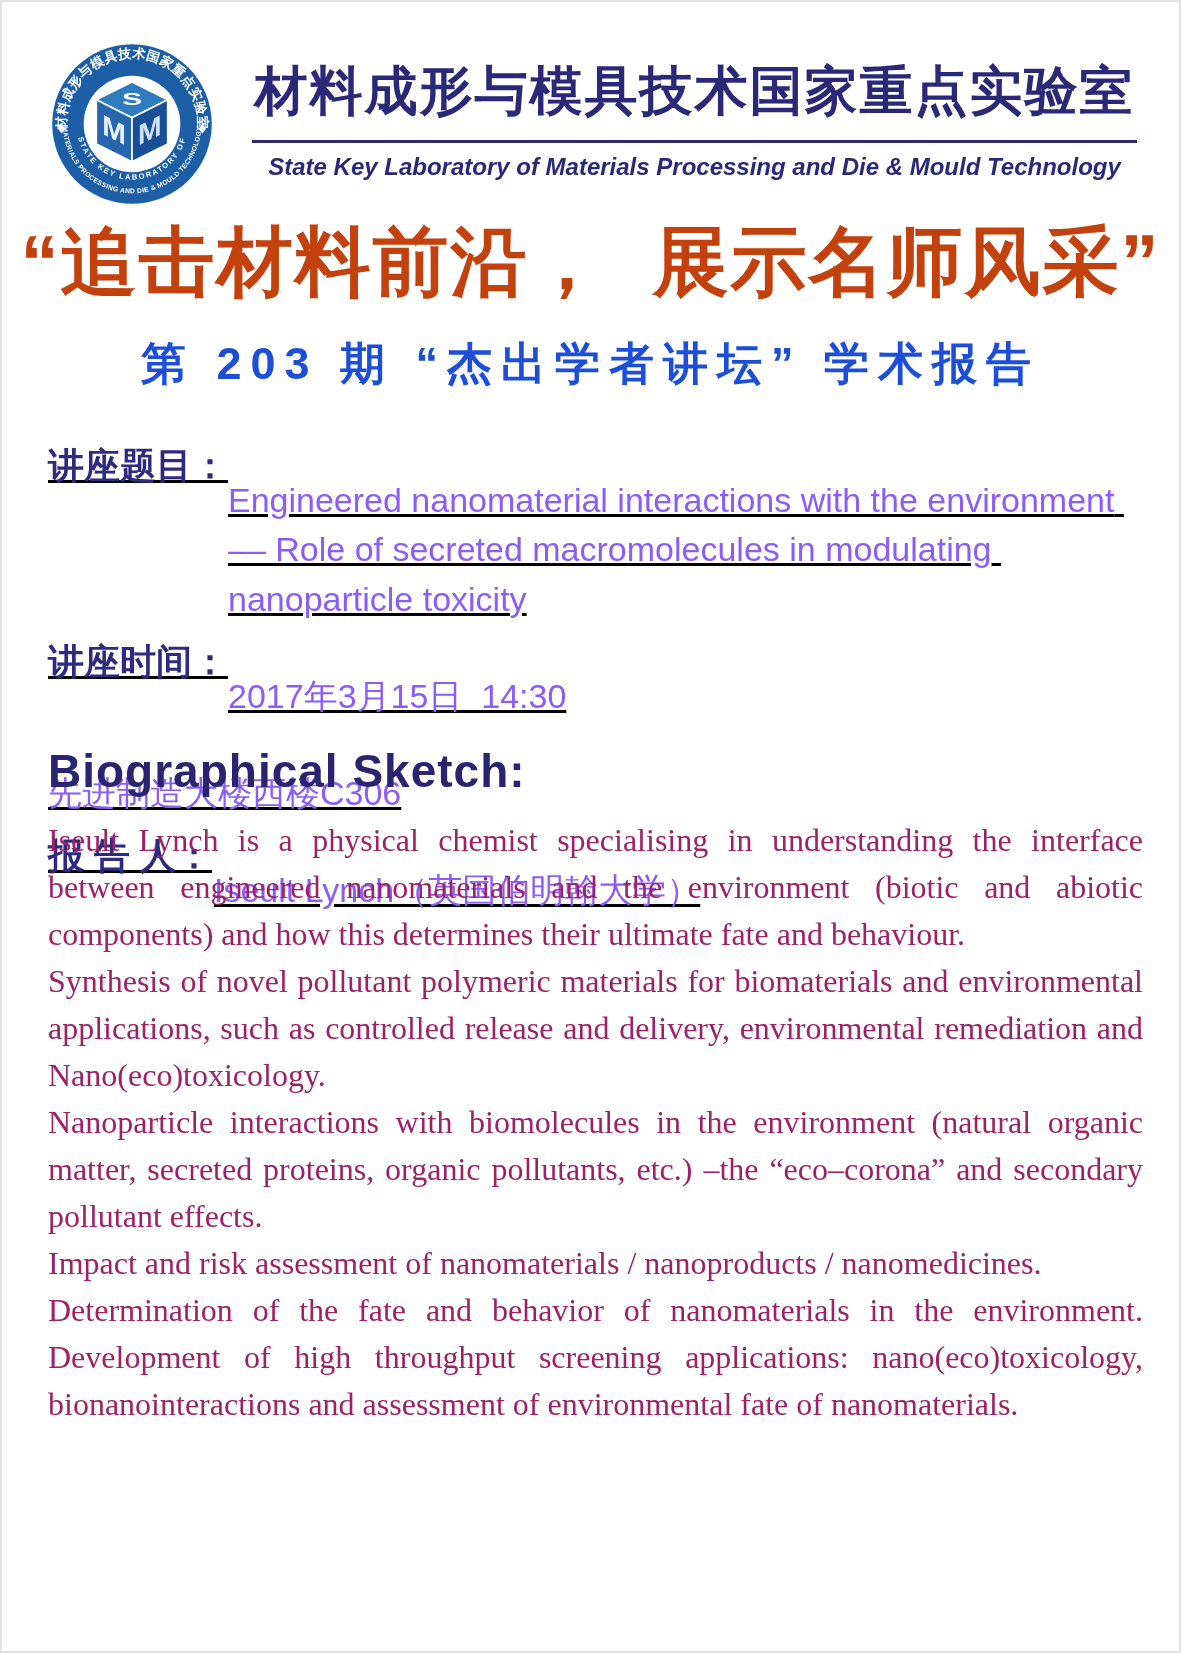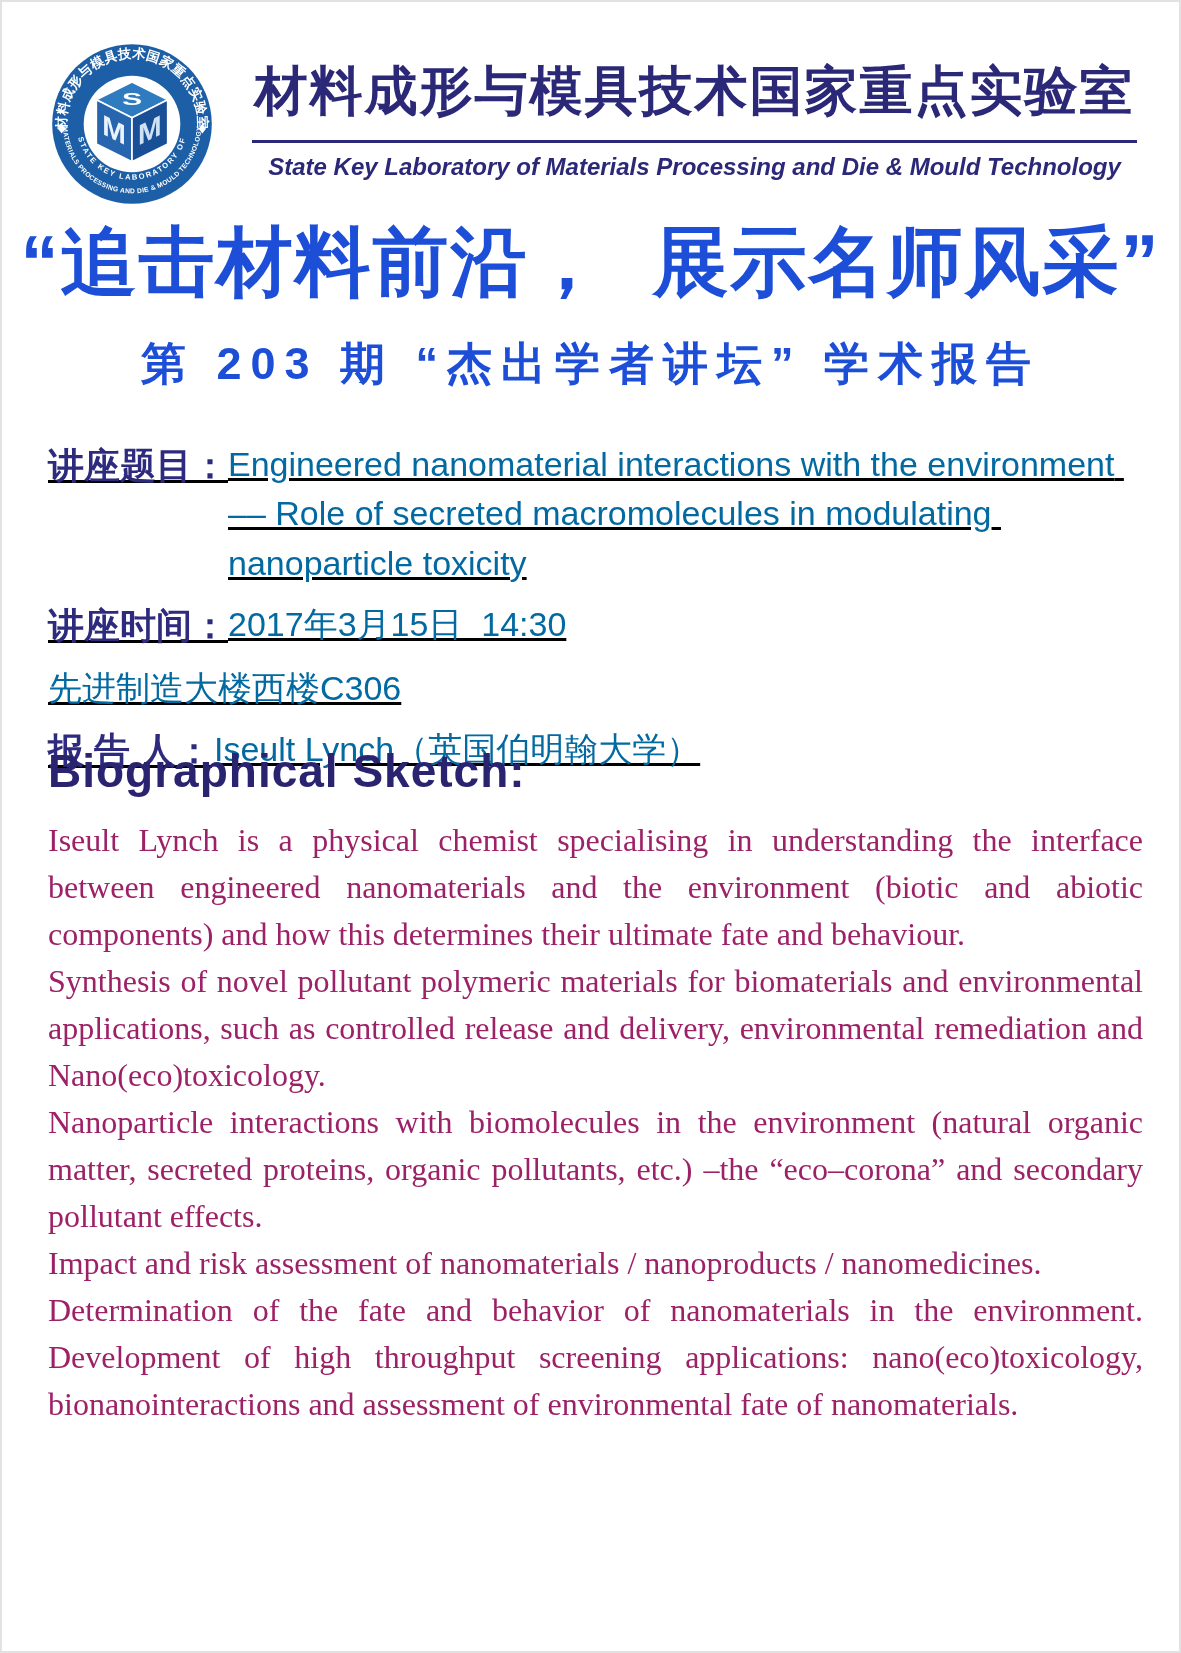--- a/index.html
+++ b/index.html
@@ -29,41 +29,41 @@
     margin:12px 0 10px 0;
   }
   .title-en {
     font-size:24px; font-weight:bold; color:#2b2878;
     text-align:center; white-space:nowrap;font-style:italic;
   }
   
   .slogan {
     position:absolute; top:210px; left:0; right:0;
     text-align:center;
-    font-size:76px; font-weight:bold; color:#1d4ed8;
+    font-size:76px; font-weight:bold; color:#c2410c;
     letter-spacing:2px; white-space:pre;
   }
   .series {
     position:absolute; top:332px; left:0; right:0;
     text-align:center;
     font-size:45px; font-weight:bold; color:#1d4ed8;
     letter-spacing:9px; white-space:pre;
   }
   
   .details { position:absolute; top:438px; left:46px; right:38px;text-decoration:underline; }
   .detail-row { display:flex; align-items:flex-start; margin-bottom:12px; }
   .detail-label {
     flex:0 0 166px;
     font-size:36px; font-weight:bold; color:#2e2b7e;
     line-height:1.45; white-space:pre;
   }
   .detail-value {
     flex:1;
-    font-size:34px; color:#0369a1; font-weight:500;
-    line-height:1.45; white-space:pre-wrap;
+    font-size:34px; color:#8b5cf6; font-weight:500;
+    line-height:1.45; white-space:pre-wrap;margin-top:36px;
   }
   
   .bio-heading {
     position:absolute; top:742px; left:46px;
     font-size:46px; font-weight:bold; color:#2a2470;
     letter-spacing:1px;
   }
   .bio-text {
     position:absolute; top:815px; left:46px; right:36px;
     font-size:32px; color:#9c2166; font-weight:500;

